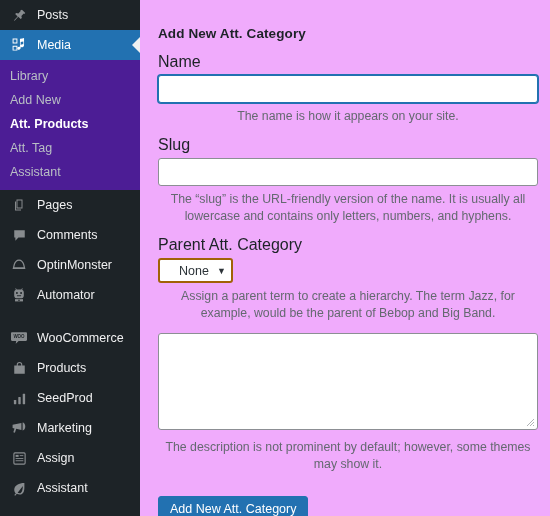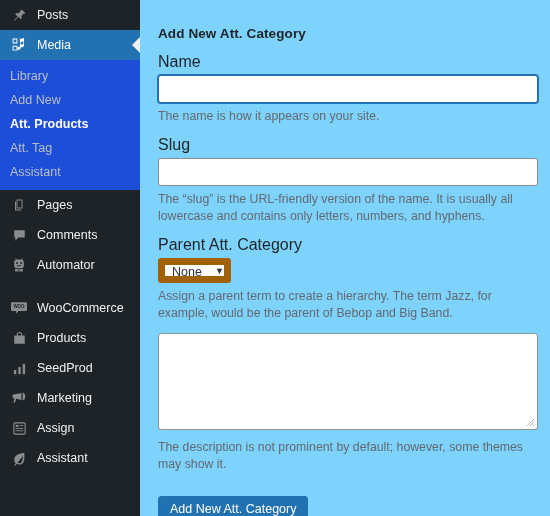--- a/index.html
+++ b/index.html
@@ -42,35 +42,35 @@
   }
   .menu-item.current .mi-icon { opacity: 1; }
   .menu-item.current .arrow {
     position: absolute; right: 0; top: 50%;
     transform: translateY(-50%);
     width: 0; height: 0;
     border-top: 8px solid transparent;
     border-bottom: 8px solid transparent;
     border-right: 8px solid #f0f0f1;
   }
-  .submenu { background: #1d4ed8; padding: 4px 0 6px 0; }
+  .submenu { background: #4c1d95; padding: 4px 0 6px 0; }
   .submenu-item {
     display: block;
     font-size: 12.5px;
     color: #b9bfc5;
     padding: 3px 0 3px 10px;
     line-height: 18px;
   }
   .submenu-item.active { color: #fff; font-weight: 700; }
   .menu-sep { height: 13px; }
 
   
   #main {
     flex: 1; height: 516px;
-    background: #7dd3fc;
+    background: #f0abfc;
     padding: 26px 12px 0 18px;
     overflow: hidden;
   }
   h2.page-title {
     margin: 0 0 12px 0;
     font-size: 13.5px;
     font-weight: 700;
     color: #1d2327;
     letter-spacing: .1px;
   }
@@ -98,30 +98,31 @@
     border-color: #2271b1;
     border-width: 1px;
     box-shadow: 0 0 0 1px #2271b1;
   }
   .desc-text {
     font-size: 12.3px;
     color: #646970;
     line-height: 17px;
     margin: 5px 0 0 0;
     max-width: 382px;
+    text-align: center;
   }
   select.wp-select {
     height: 25px;
     font-size: 12.5px;
     font-family: "Liberation Sans", sans-serif;
     color: #2c3338;
     background: #fff;
-    border: 7px solid #a16207;
+    border: 2px solid #a16207;
     border-radius: 3px;
-    padding: 0 22px 0 7px;
+    padding: 0 22px 0 19px;
     appearance: none;
     -webkit-appearance: none;
     outline: none;
   }
   .select-wrap { position: relative; display: inline-block; }
   .select-wrap .chev {
     position: absolute; right: 7px; top: 50%;
     transform: translateY(-50%);
     pointer-events: none;
     font-size: 9px; color: #2c3338;
@@ -210,20 +211,30 @@
 
     <div class="menu-item">
       <span class="mi-icon">
         <svg width="15" height="15" viewBox="0 0 20 20" fill="#a7aaad">
           <path d="M3 3h14v9.5H8.5L4.5 17v-4.5H3V3z"></path>
         </svg>
       </span>
       <span>Comments</span>
     </div>
 
+    <div class="menu-item">
+      <span class="mi-icon">
+        <svg width="16" height="16" viewBox="0 0 20 20" fill="#a7aaad">
+          <path d="M10 3c-3.2 0-5.8 2.6-6.6 6.2L2 15h16l-1.4-5.8C15.8 5.6 13.2 3 10 3zm0 1.6c2.3 0 4.3 1.9 5 4.6l.9 3.6H4.1L5 9.2c.7-2.7 2.7-4.6 5-4.6z"></path>
+          <circle cx="7.5" cy="9.8" r="1.1" fill="#1d2327"></circle>
+          <circle cx="12.5" cy="9.8" r="1.1" fill="#1d2327"></circle>
+        </svg>
+      </span>
+      <span>OptinMonster</span>
+    </div>
 
     <div class="menu-item">
       <span class="mi-icon">
         <svg width="16" height="16" viewBox="0 0 20 20" fill="#a7aaad">
           <path d="M6.2 1.5l.9 1.6h5.8l.9-1.6.9.5-.8 1.5c1.3.5 2.1 1.7 2.1 3.1v4.2c0 1.9-1.6 3.4-3.5 3.4h-5c-1.9 0-3.5-1.5-3.5-3.4V6.6c0-1.4.8-2.6 2.1-3.1l-.8-1.5.9-.5z"></path>
           <circle cx="7.4" cy="7.5" r="1.2" fill="#1d2327"></circle>
           <circle cx="12.6" cy="7.5" r="1.2" fill="#1d2327"></circle>
           <path d="M7.4 10.4h5.2v1.1H7.4z" fill="#1d2327"></path>
           <path d="M5 15.2h10V18H5z"></path>
           <circle cx="10" cy="16.6" r="1" fill="#1d2327"></circle>

